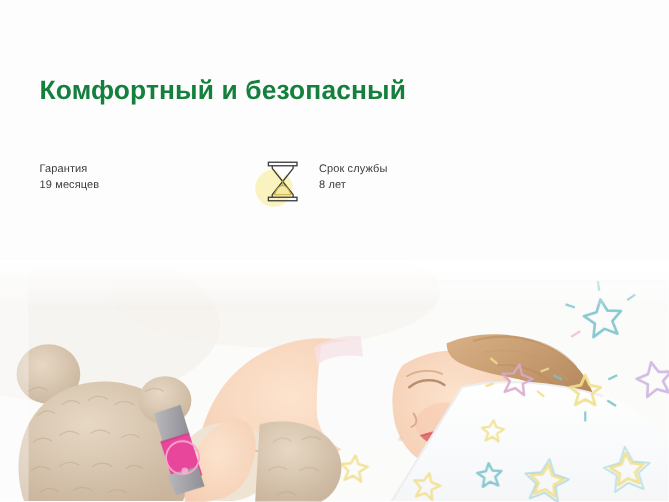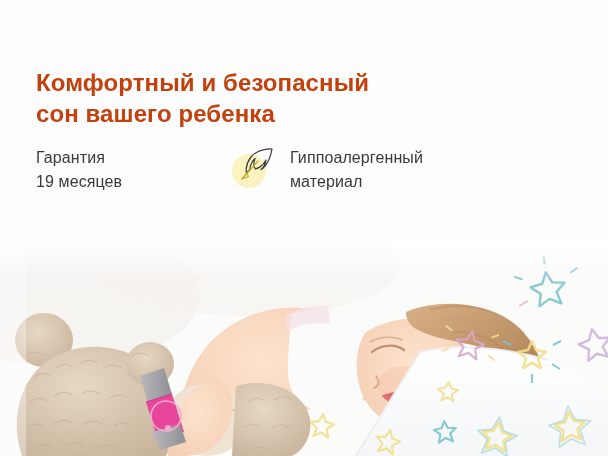--- a/index.html
+++ b/index.html
@@ -11,21 +11,21 @@
   }
   .banner{
     position:relative;width:608px;height:456px;overflow:hidden;
     background:#fdfdfd;
   }
 
   
   .headline{
     position:absolute;left:36px;top:68px;width:430px;
     font-size:24px;line-height:1.28;font-weight:bold;
-    color:#c2410c;letter-spacing:.1px;
+    color:#15803d;letter-spacing:.1px;
   }
   .headline .hl-line{display:block;white-space:nowrap;}
 
   
   .features{
     position:absolute;left:36px;top:140px;width:500px;
     display:grid;grid-template-columns:196px 1fr;
     grid-row-gap:14px;
   }
   .feature{display:flex;align-items:flex-start;}
@@ -34,67 +34,70 @@
     margin-right:8px;
   }
   .blob{
     position:absolute;left:0px;bottom:2px;
     width:34px;height:34px;border-radius:50%;
     background:#faf3c0;
   }
   .feat-icon svg{position:relative;display:block;}
   .feat-text{
     padding-top:6px;
-    font-size:16px;line-height:1.5;color:#3a3a3a;
+    font-size:10px;line-height:1.5;color:#3a3a3a;
     letter-spacing:.1px;
   }
   .feat-text span{display:block;white-space:nowrap;}
   .feat-text .ln2.faded{color:#4d4d4d;}
 
   
   .photo{
     position:absolute;left:0;top:236px;width:608px;height:220px;
     overflow:hidden;
   }
   .photo svg{display:block;}
 </style>
 </head>
 <body>
 
 <div class="banner">
 
   <div class="headline">
     <span class="hl-line">Комфортный и безопасный</span>
-    <span class="hl-line">сон вашего ребенка</span>
   </div>
 
   <div class="features">
 
     <div class="feature">
       <div class="feat-text">
         <span class="ln1">Гарантия</span>
         <span class="ln2">19 месяцев</span>
       </div>
     </div>
 
-
     <div class="feature">
       <div class="feat-icon">
         <div class="blob"></div>
         <svg width="50" height="50" viewBox="0 0 50 50">
-          <path d="M40 9 C40 9 26 8 19 17 C12.5 25.5 14.5 33 14.5 33 L18 29.5 C18 29.5 17.5 23 23 18.5 C23 18.5 20.5 26 23.5 29 C23.5 29 31 27 34 20 C34 20 33 26.5 29 29.5 C29 29.5 37 26 40 9 Z" fill="none" stroke="#3c3c3c" stroke-width="1.25" stroke-linejoin="round"></path>
-          <path d="M10 39 L26 21" fill="none" stroke="#c9ab2e" stroke-width="1.25" stroke-linecap="round"></path>
-          <path d="M14.5 33 L10 39 L16.5 36.5 Z" fill="none" stroke="#c9ab2e" stroke-width="1.1" stroke-linejoin="round"></path>
+          <rect x="12" y="7.5" width="26" height="3.2" fill="none" stroke="#3c3c3c" stroke-width="1.2"></rect>
+          <rect x="12" y="39.3" width="26" height="3.2" fill="none" stroke="#3c3c3c" stroke-width="1.2"></rect>
+          <path d="M15.5 10.7 L15.5 13 L25 25 L15.5 37 L15.5 39.3" fill="none" stroke="#3c3c3c" stroke-width="1.2" stroke-linejoin="round"></path>
+          <path d="M34.5 10.7 L34.5 13 L25 25 L34.5 37 L34.5 39.3" fill="none" stroke="#3c3c3c" stroke-width="1.2" stroke-linejoin="round"></path>
+          <path d="M18 13 L32 13 L25 22 Z" fill="#ffffff" stroke="none"></path>
+          <path d="M17.3 37 L32.7 37 C32.7 37 29 28.5 25 28.5 C21 28.5 17.3 37 17.3 37 Z" fill="#f3e9a8" stroke="#c9ab2e" stroke-width="1"></path>
+          <line x1="25" y1="24" x2="25" y2="28.5" stroke="#c9ab2e" stroke-width="1"></line>
         </svg>
       </div>
       <div class="feat-text">
-        <span class="ln1">Гиппоалергенный</span>
-        <span class="ln2">материал</span>
+        <span class="ln1">Срок службы</span>
+        <span class="ln2">8 лет</span>
       </div>
     </div>
+
 
 
   </div>
 
   <div class="photo">
     <svg width="608" height="220" viewBox="0 0 608 220">
       <defs>
         <linearGradient id="topFade" x1="0" y1="0" x2="0" y2="1">
           <stop offset="0" stop-color="#ffffff" stop-opacity="1"></stop>
           <stop offset="1" stop-color="#ffffff" stop-opacity="0"></stop>

